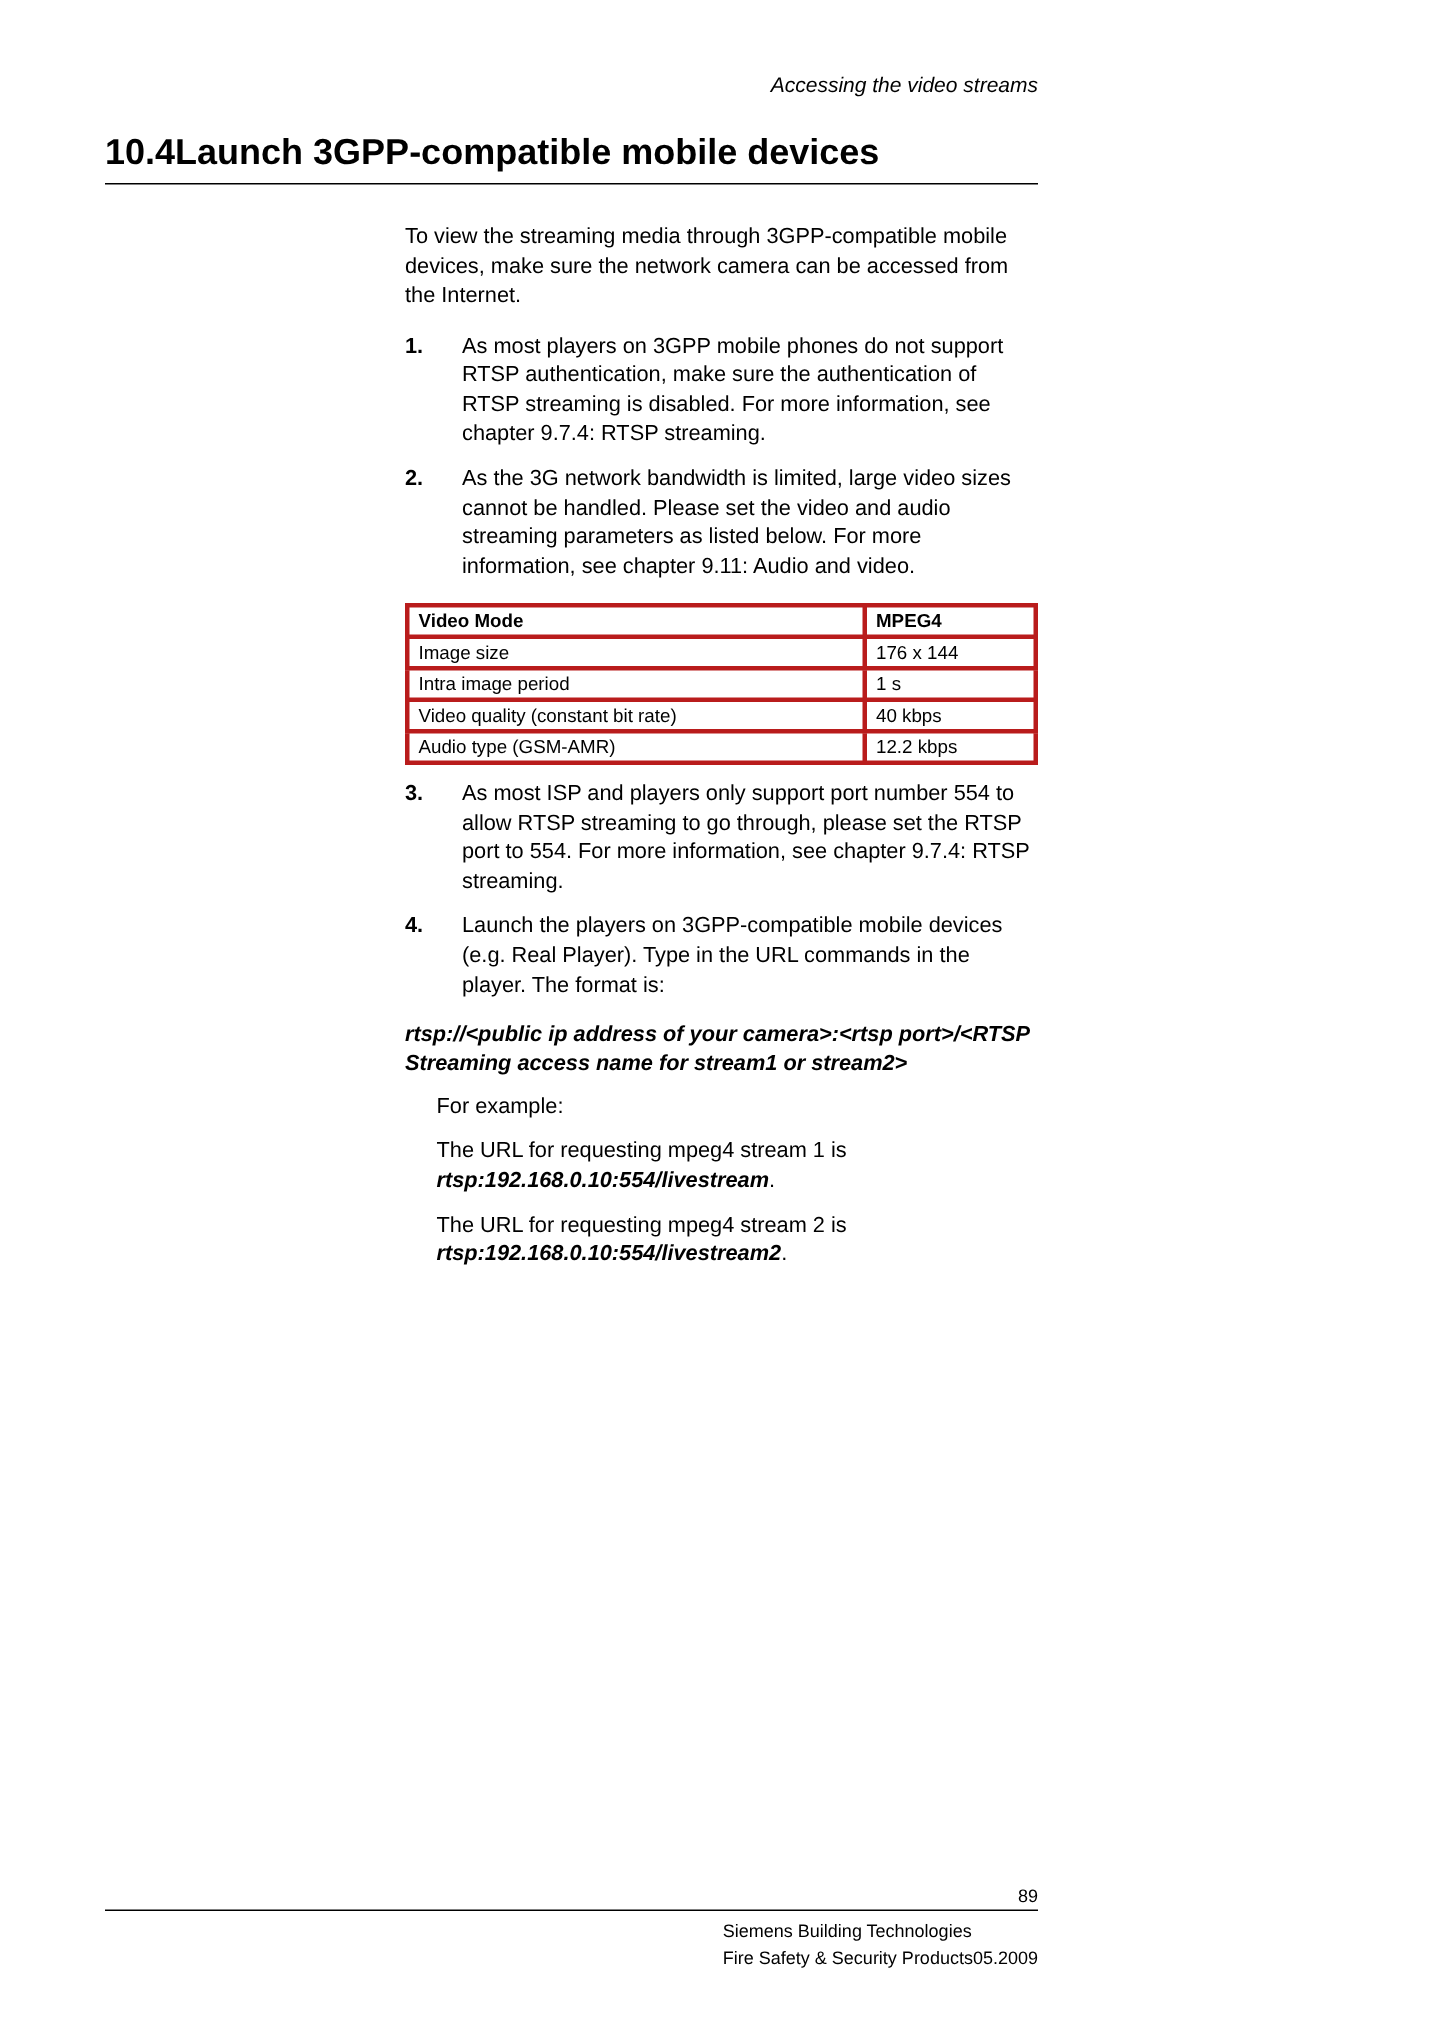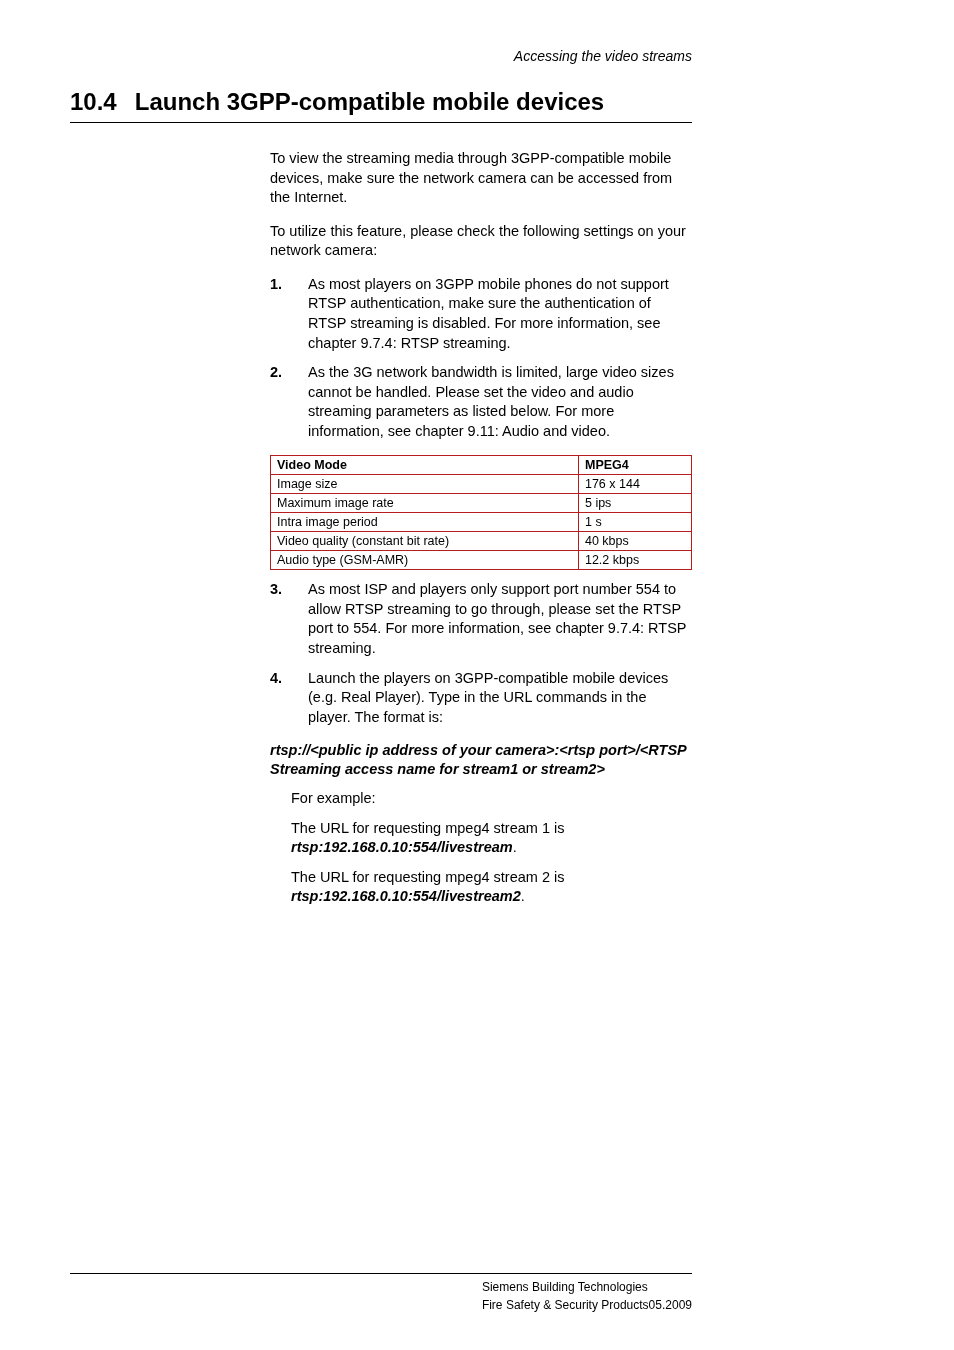--- a/index.html
+++ b/index.html
@@ -1,30 +1,30 @@
 <!DOCTYPE html>
 <html><head>
 <meta charset="utf-8">
 <style>
   * { box-sizing: border-box; margin: 0; padding: 0; }
   html, body { width: 954px; height: 1350px; background: #fff; font-family: Arial, Helvetica, sans-serif; color: #000; }
   .page { position: relative; width: 762px; height: 1350px; padding: 48px 70px 40px 70px; }
   .header-area { text-align: right; font-style: italic; font-size: 14px; margin-bottom: 24px; }
-  .section-row { display: flex; align-items: baseline; gap: 18px; margin-bottom: 4px; }
+  .section-row { display: flex; align-items: baseline; margin-bottom: 4px; }
   .section-num { font-size: 24px; font-weight: bold; }
   .section-title { font-size: 24px; font-weight: bold; }
   .hr-thick { border: none; border-top: 1.5px solid #000; margin-top: 6px; margin-bottom: 26px; }
   .content { margin-left: 200px; font-size: 14.5px; }
   .para { line-height: 1.35; margin-bottom: 14px; }
   .list { margin-bottom: 14px; }
   .li { display: flex; gap: 18px; margin-bottom: 10px; line-height: 1.35; }
   .li .num { font-weight: bold; min-width: 20px; }
   .li .txt { flex: 1; }
   table.vm { border-collapse: collapse; width: 100%; margin: 4px 0 10px 0; font-size: 12.5px; }
-  table.vm td, table.vm th { border: 1px solid #b91c1c; padding: 2px 6px; text-align: left; vertical-align: top; font-weight: normal; }
+  table.vm td, table.vm th { border: 3px solid #b91c1c; padding: 2px 6px; text-align: left; vertical-align: top; font-weight: normal; }
   table.vm th { font-weight: bold; }
   .bolditalic { font-weight: bold; font-style: italic; margin-bottom: 10px; line-height: 1.3; }
   .example-block { margin-left: 21px; }
   .example-block .para { margin-bottom: 10px; }
   .footer { position: absolute; left: 70px; right: 70px; bottom: 36px; font-size: 12px; }
   .footer-hr { border: none; border-top: 1px solid #000; margin-bottom: 4px; }
   .footer-row { display: flex; justify-content: flex-end; align-items: flex-start; }
   .footer-left { line-height: 1.5; }
   .footer-right { text-align: right; line-height: 1.5; }
 </style>
@@ -35,21 +35,20 @@
   <div class="header-area">Accessing the video streams</div>
 
   <div class="section-row">
     <div class="section-num">10.4</div>
     <div class="section-title">Launch 3GPP-compatible mobile devices</div>
   </div>
   <hr class="hr-thick">
 
   <div class="content">
     <p class="para">To view the streaming media through 3GPP-compatible mobile devices, make sure the network camera can be accessed from the Internet.</p>
-    <p class="para">To utilize this feature, please check the following settings on your network camera:</p>
 
     <div class="list">
       <div class="li">
         <div class="num">1.</div>
         <div class="txt">As most players on 3GPP mobile phones do not support RTSP authentication, make sure the authentication of RTSP streaming is disabled. For more information, see chapter 9.7.4: RTSP streaming.</div>
       </div>
       <div class="li">
         <div class="num">2.</div>
         <div class="txt">As the 3G network bandwidth is limited, large video sizes cannot be handled. Please set the video and audio streaming parameters as listed below. For more information, see chapter 9.11: Audio and video.</div>
       </div>
@@ -57,24 +56,20 @@
 
     <table class="vm">
       <tbody>
           <tr>
         <th>Video Mode</th>
         <th>MPEG4</th>
       </tr>
       <tr>
             <td>Image size</td>
             <td>176 x 144</td>
-          </tr>
-      <tr>
-            <td>Maximum image rate</td>
-            <td>5 ips</td>
           </tr>
       <tr>
             <td>Intra image period</td>
             <td>1 s</td>
           </tr>
       <tr>
             <td>Video quality (constant bit rate)</td>
             <td>40 kbps</td>
           </tr>
       <tr>
@@ -104,20 +99,21 @@
         <span class="bolditalic" style="margin:0; display:inline;">rtsp:192.168.0.10:554/livestream</span><span>.</span>
       </p>
       <p class="para">
         <span>The URL for requesting mpeg4 stream 2 is </span><br>
         <span class="bolditalic" style="margin:0; display:inline;">rtsp:192.168.0.10:554/livestream2</span><span>.</span>
       </p>
     </div>
   </div>
 
   <div class="footer">
+    <div style="text-align:right; margin-bottom:2px;">89</div>
     <hr class="footer-hr">
     <div class="footer-row">
       <div class="footer-left">
         <div>Siemens Building Technologies</div>
         <div>Fire Safety &amp; Security Products</div>
       </div>
       <div class="footer-right">
         <div>&nbsp;</div>
         <div>05.2009</div>
       </div>

